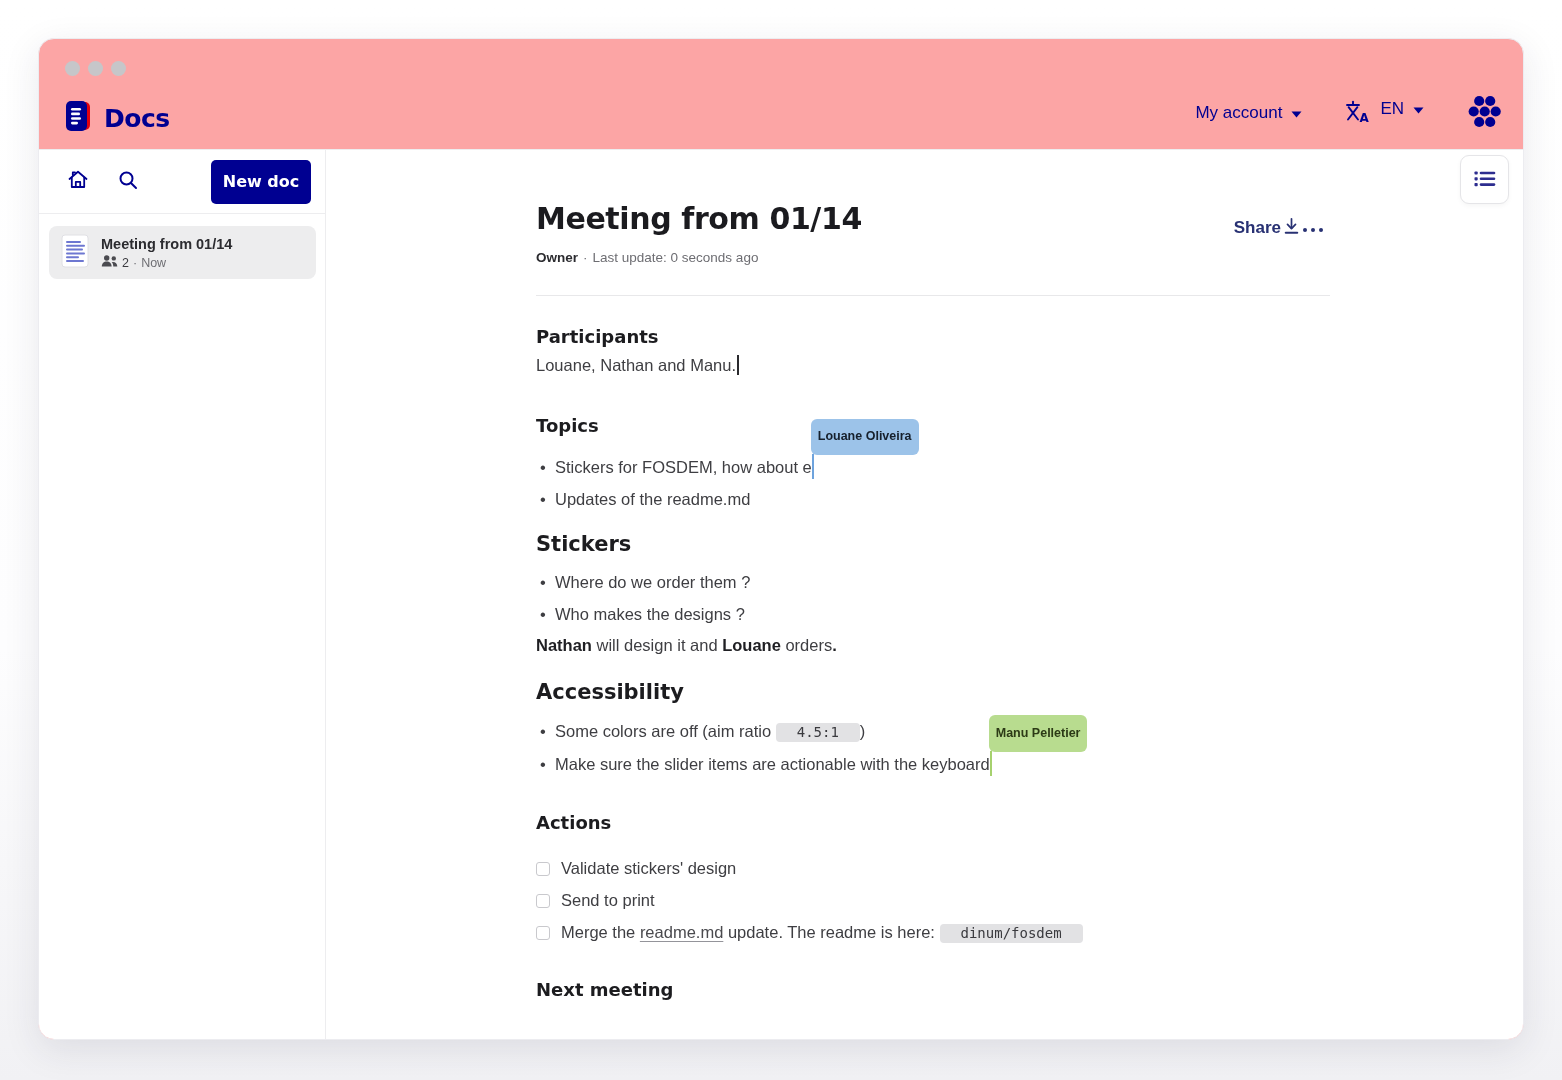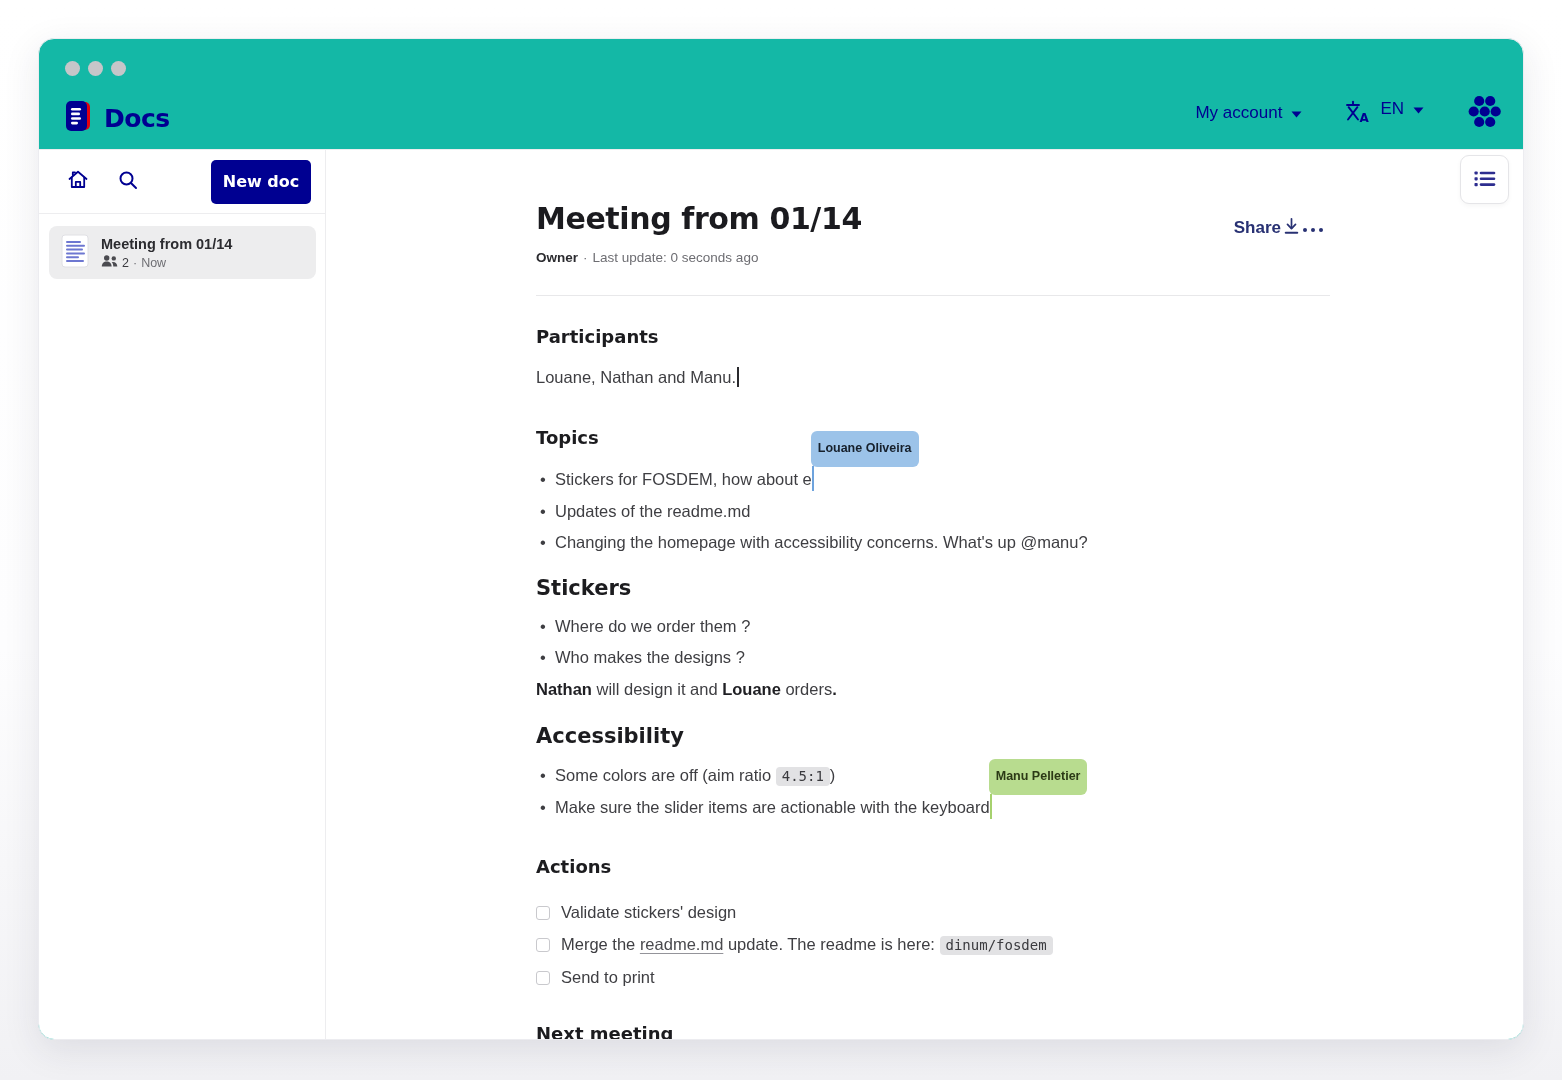--- a/index.html
+++ b/index.html
@@ -5,21 +5,21 @@
   * { margin:0; padding:0; box-sizing:border-box; }
   html,body { width:1562px; height:1080px; }
   body {
     font-family:"Liberation Sans", sans-serif;
     background:linear-gradient(180deg,#ffffff 0%,#fdfdfe 60%,#f1f1f4 100%);
     overflow:hidden;
     color:#3e3e42;
   }
   .window {
     position:absolute; left:38px; top:38px; width:1486px; height:1002px;
-    background:#14b8a6; border-radius:16px; border:1px solid #ececf0;
+    background:#fca5a5; border-radius:16px; border:1px solid #ececf0;
     box-shadow:0 10px 36px rgba(40,40,70,.10);
     overflow:hidden;
   }
   
   .win-header { position:relative; height:110px; }
   .dots { position:absolute; left:26px; top:22px; display:flex; gap:8px; }
   .dot { width:15px; height:15px; border-radius:50%; background:#c6c6c9; }
   .brand { position:absolute; left:24px; bottom:12px; display:flex; align-items:center; gap:10px; }
   .brand-text { font-family:"DejaVu Sans", sans-serif; font-weight:700; font-size:25px; letter-spacing:-.5px; color:var(--primary,#000091); }
   .header-right { position:absolute; right:20px; top:54px; display:flex; align-items:center; gap:42px; }
@@ -63,31 +63,31 @@
   hr.doc-divider { border:none; border-top:1px solid #e8e8ea; margin:30px 0 0 0; }
   h2 { font-family:"DejaVu Sans",sans-serif; font-size:18px; line-height:32px; color:#1c1c1f; font-weight:700; }
   h3 { font-family:"DejaVu Sans",sans-serif; font-size:21px; line-height:27px; color:#1c1c1f; font-weight:700; }
   .h2-participants { margin-top:25px; }
   .h2-topics { margin-top:33px; }
   .h2-actions { margin-top:27px; }
   .h2-next { margin-top:25px; }
   .h3-stickers { margin-top:16px; }
   .h3-access { margin-top:21px; }
   .body-p { font-size:16.5px; line-height:24px; color:#3e3e42; }
-  .p-participants { margin-top:12px; }
+  .p-participants { margin-top:0; }
   ul.doc-list { list-style:none; margin:10px 0 0 0; }
   ul.ul-stickers { margin-top:9px; }
   ul.ul-access { margin-top:10px; }
   ul.doc-list li { position:relative; padding-left:19px; line-height:31.5px; font-size:16.5px; color:#3e3e42; }
   ul.doc-list li::before { content:"•"; position:absolute; left:4px; color:#3e3e42; }
   .p-note { margin-top:2px; line-height:26px; }
   .p-note b { color:#1f1f23; }
   .code {
     font-family:"DejaVu Sans Mono", monospace; font-size:14px; color:#3a3a3e;
-    background:var(--code-bg,#e2e2e4); border-radius:4px; padding:1px 6px 2px;
+    background:var(--code-bg,#e2e2e4); border-radius:4px; padding:1px 21px 2px;
   }
   .doc-link { color:#4a4a4e; text-decoration:underline; text-decoration-color:#94949a; text-underline-offset:3px; }
   .tasks { margin-top:13px; }
   .task { line-height:32px; font-size:16.5px; color:#3e3e42; }
   .checkbox {
     display:inline-block; width:14px; height:14px; border:1.5px solid #c9c9cd;
     border-radius:3px; background:#fff; margin-right:11px; vertical-align:-2px; cursor:pointer;
   }
   
   .collab-caret { position:relative; display:inline-block; width:2px; height:25px; vertical-align:-6px; }
@@ -278,41 +278,40 @@
 
         <hr class="doc-divider">
 
         <h2 class="h2-participants">Participants</h2>
         <p class="body-p p-participants"><span>Louane, Nathan and Manu.</span><span class="text-caret"></span></p>
 
         <h2 class="h2-topics">Topics</h2>
         <ul class="doc-list">
           <li><span>Stickers for FOSDEM, how about e</span><span class="collab-caret blue"><span class="collab-label">Louane Oliveira</span></span></li>
           <li><span>Updates of the readme.md</span></li>
-          <li><span>Changing the homepage with accessibility concerns. What's up @manu?</span></li>
         </ul>
 
         <h3 class="h3-stickers">Stickers</h3>
         <ul class="doc-list ul-stickers">
           <li><span>Where do we order them ?</span></li>
           <li><span>Who makes the designs ?</span></li>
         </ul>
         <p class="body-p p-note"><b>Nathan</b><span> will design it and </span><b>Louane</b><span> orders</span><b>.</b></p>
 
         <h3 class="h3-access">Accessibility</h3>
         <ul class="doc-list ul-access">
           <li><span>Some colors are off (aim ratio </span><span class="code">4.5:1</span><span>)</span></li>
           <li><span>Make sure the slider items are actionable with the keyboard</span><span class="collab-caret green"><span class="collab-label">Manu Pelletier</span></span></li>
         </ul>
 
         <h2 class="h2-actions">Actions</h2>
         <div class="tasks">
           <div class="task"><span class="checkbox"></span><span>Validate stickers' design</span></div>
+          <div class="task"><span class="checkbox"></span><span>Send to print</span></div>
           <div class="task"><span class="checkbox"></span><span>Merge the </span><a class="doc-link" href="#">readme.md</a><span> update. The readme is here: </span><span class="code">dinum/fosdem</span></div>
-          <div class="task"><span class="checkbox"></span><span>Send to print</span></div>
         </div>
 
         <h2 class="h2-next">Next meeting</h2>
 
       </div>
     </main>
   </div>
 </div>
 
 </body></html>

